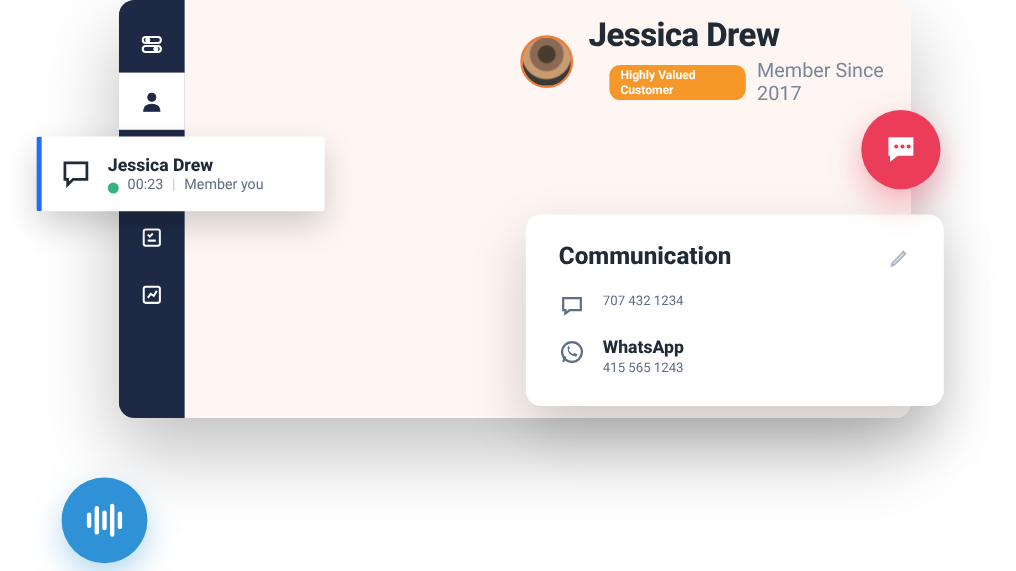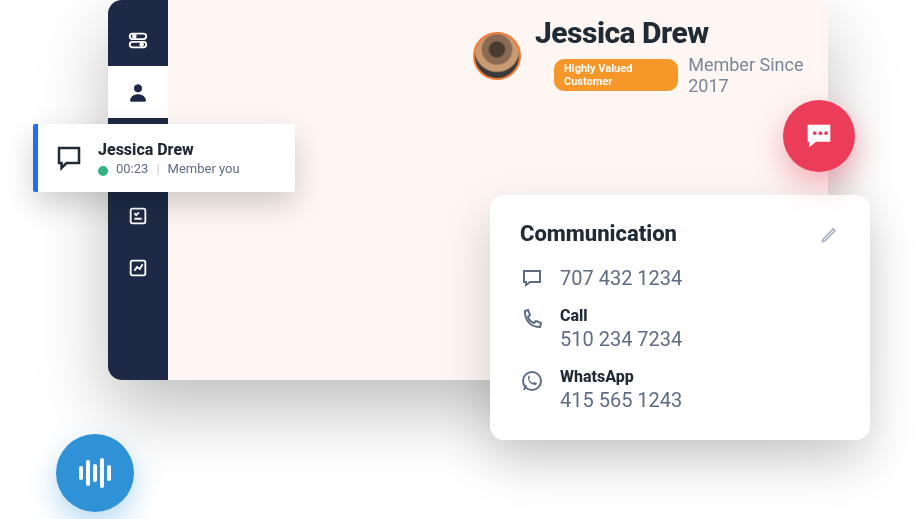--- a/index.html
+++ b/index.html
@@ -113,21 +113,21 @@
     }
     .conv-body { display: flex; flex-direction: column; gap: 2px; }
     .conv-name { font-size: 16px; font-weight: 800; color: #212b36; }
     .conv-line { display: flex; align-items: flex-end; gap: 8px; font-size: 13px; color: #5e6c84; }
     .status-dot { width: 10px; height: 10px; background: #36b37e; border-radius: 50%; }
     .conv-divider { color: #c1c7d0; }
 
     
     .comm-card {
       position: absolute;
-      left: 490px;
+      left: 478px;
       top: 195px;
       width: 380px;
       background: #fff;
       border-radius: 14px;
       box-shadow: 0 22px 50px rgba(0,0,0,0.18);
       padding: 26px 30px 28px;
       z-index: 4;
     }
     .comm-header {
       display: flex;
@@ -143,21 +143,21 @@
     .comm-label-line { display: flex; align-items: center; gap: 8px; }
     .comm-label { font-size: 16px; font-weight: 800; color: #212b36; }
     .preferred-badge {
       background: #f59729;
       color: #fff;
       font-size: 11px;
       font-weight: 700;
       padding: 2px 10px;
       border-radius: 10px;
     }
-    .comm-value { font-size: 20px; color: #5e6c84; margin-top: 2px; }
+    .comm-value { font-size: 12px; color: #5e6c84; margin-top: 2px; }
 
     
     .chat-fab {
       position: absolute;
       left: 783px;
       top: 100px;
       width: 72px;
       height: 72px;
       border-radius: 50%;
       background: #eb3c5a;
@@ -269,31 +269,20 @@
 
   <div class="comm-row">
     <svg class="comm-icon" viewBox="0 0 24 24" fill="none" stroke="#5e6c84" stroke-width="2">
       <path d="M4 5h16v11H10l-4 3v-3H4z"></path>
     </svg>
     <div>
       <div class="comm-value">707 432 1234</div>
     </div>
   </div>
 
-  <div class="comm-row">
-    <svg class="comm-icon" viewBox="0 0 24 24" fill="none" stroke="#5e6c84" stroke-width="2">
-      <path d="M5 4c0 9 6 15 15 15l1-4-5-2-2 2c-3-1-5-3-6-6l2-2-2-5-3 1z"></path>
-    </svg>
-    <div>
-      <div class="comm-label-line">
-        <span class="comm-label">Call</span>
-      </div>
-      <div class="comm-value">510 234 7234</div>
-    </div>
-  </div>
 
   <div class="comm-row">
     <svg class="comm-icon" viewBox="0 0 24 24" fill="none" stroke="#5e6c84" stroke-width="2">
       <circle cx="12" cy="12" r="9"></circle>
       <path d="M8 8c0 5 3 8 8 8l1-2-3-1-1 1c-2-1-3-2-4-4l1-1-1-3z" fill="#5e6c84" stroke="none"></path>
       <path d="M4 21l2-5"></path>
     </svg>
     <div>
       <div class="comm-label-line">
         <span class="comm-label">WhatsApp</span>

